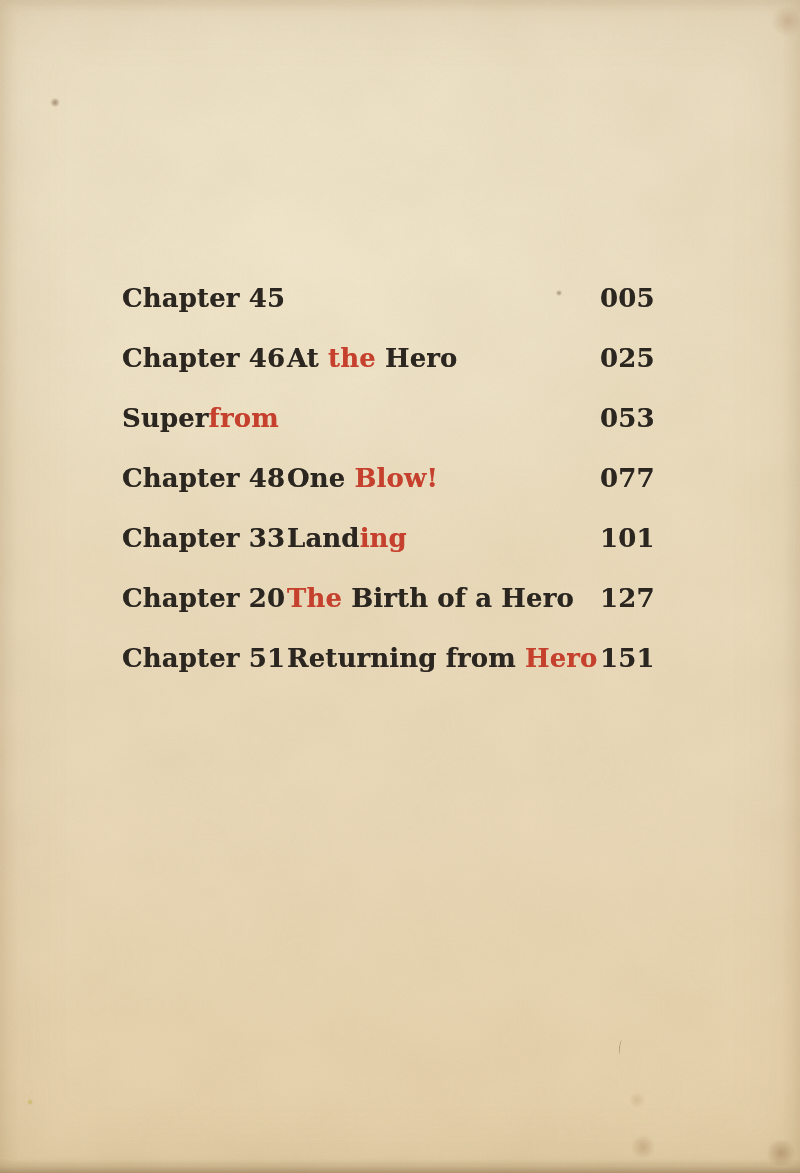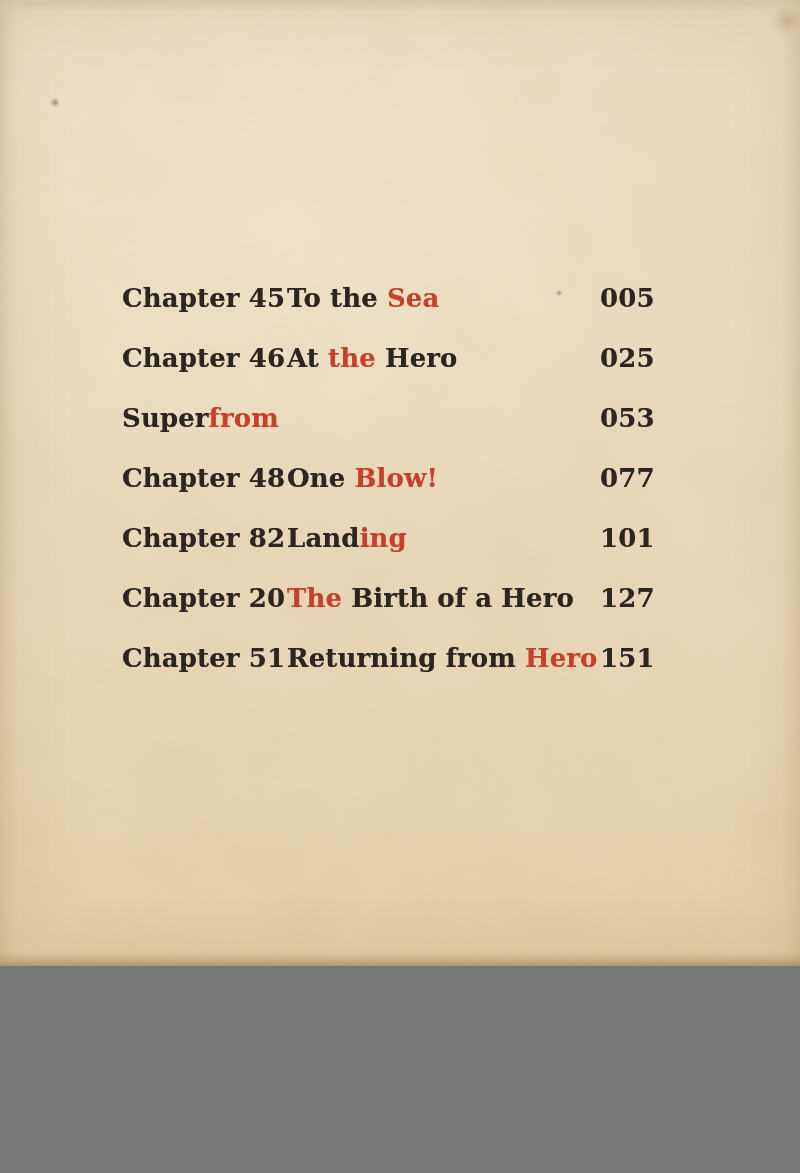--- a/index.html
+++ b/index.html
@@ -3,21 +3,21 @@
 <meta charset="utf-8">
 <style>
   html, body {
     margin: 0;
     padding: 0;
     background: #777;
   }
   .page {
     position: relative;
     width: 800px;
-    height: 966px;
+    height: 1173px;
     overflow: hidden;
     background:
       radial-gradient(ellipse 620px 480px at 38% 22%, rgba(248,240,216,0.55), rgba(248,240,216,0) 70%),
       linear-gradient(180deg, #ece0c4 0%, #ecdfc1 38%, #ebdaba 70%, #e8d5b0 92%, #e5d1aa 100%);
     font-family: "DejaVu Serif", serif;
   }
   .noise-layer {
     position: absolute;
     inset: 0;
     mix-blend-mode: multiply;
@@ -105,21 +105,20 @@
   <div class="overlay stain stain-c"></div>
   <div class="overlay stain stain-d"></div>
   <div class="overlay stain stain-e"></div>
   <div class="overlay stain stain-f"></div>
   <div class="overlay stain stain-g"></div>
   <div class="overlay hair-mark"></div>
 
   <main class="toc" id="toc">
   <div class="toc-row">
     <span class="chapter">Chapter 45</span>
-    <span class="title"><span class="seg seg-black">To the </span><span class="seg seg-red">Sea</span></span>
     <span class="pagenum">005</span>
   </div>
 
   <div class="toc-row">
     <span class="chapter">Chapter 46</span>
     <span class="title"><span class="seg seg-black">At </span><span class="seg seg-red">the</span><span class="seg seg-black"> Hero</span></span>
     <span class="pagenum">025</span>
   </div>
 
   <div class="toc-row">
@@ -127,21 +126,21 @@
     <span class="pagenum">053</span>
   </div>
 
   <div class="toc-row">
     <span class="chapter">Chapter 48</span>
     <span class="title"><span class="seg seg-black">One </span><span class="seg seg-red">Blow!</span></span>
     <span class="pagenum">077</span>
   </div>
 
   <div class="toc-row">
-    <span class="chapter">Chapter 82</span>
+    <span class="chapter">Chapter 33</span>
     <span class="title"><span class="seg seg-black">Land</span><span class="seg seg-red">ing</span></span>
     <span class="pagenum">101</span>
   </div>
 
   <div class="toc-row">
     <span class="chapter">Chapter 20</span>
     <span class="title"><span class="seg seg-red">The</span><span class="seg seg-black"> Birth of a Hero</span></span>
     <span class="pagenum">127</span>
   </div>
 

